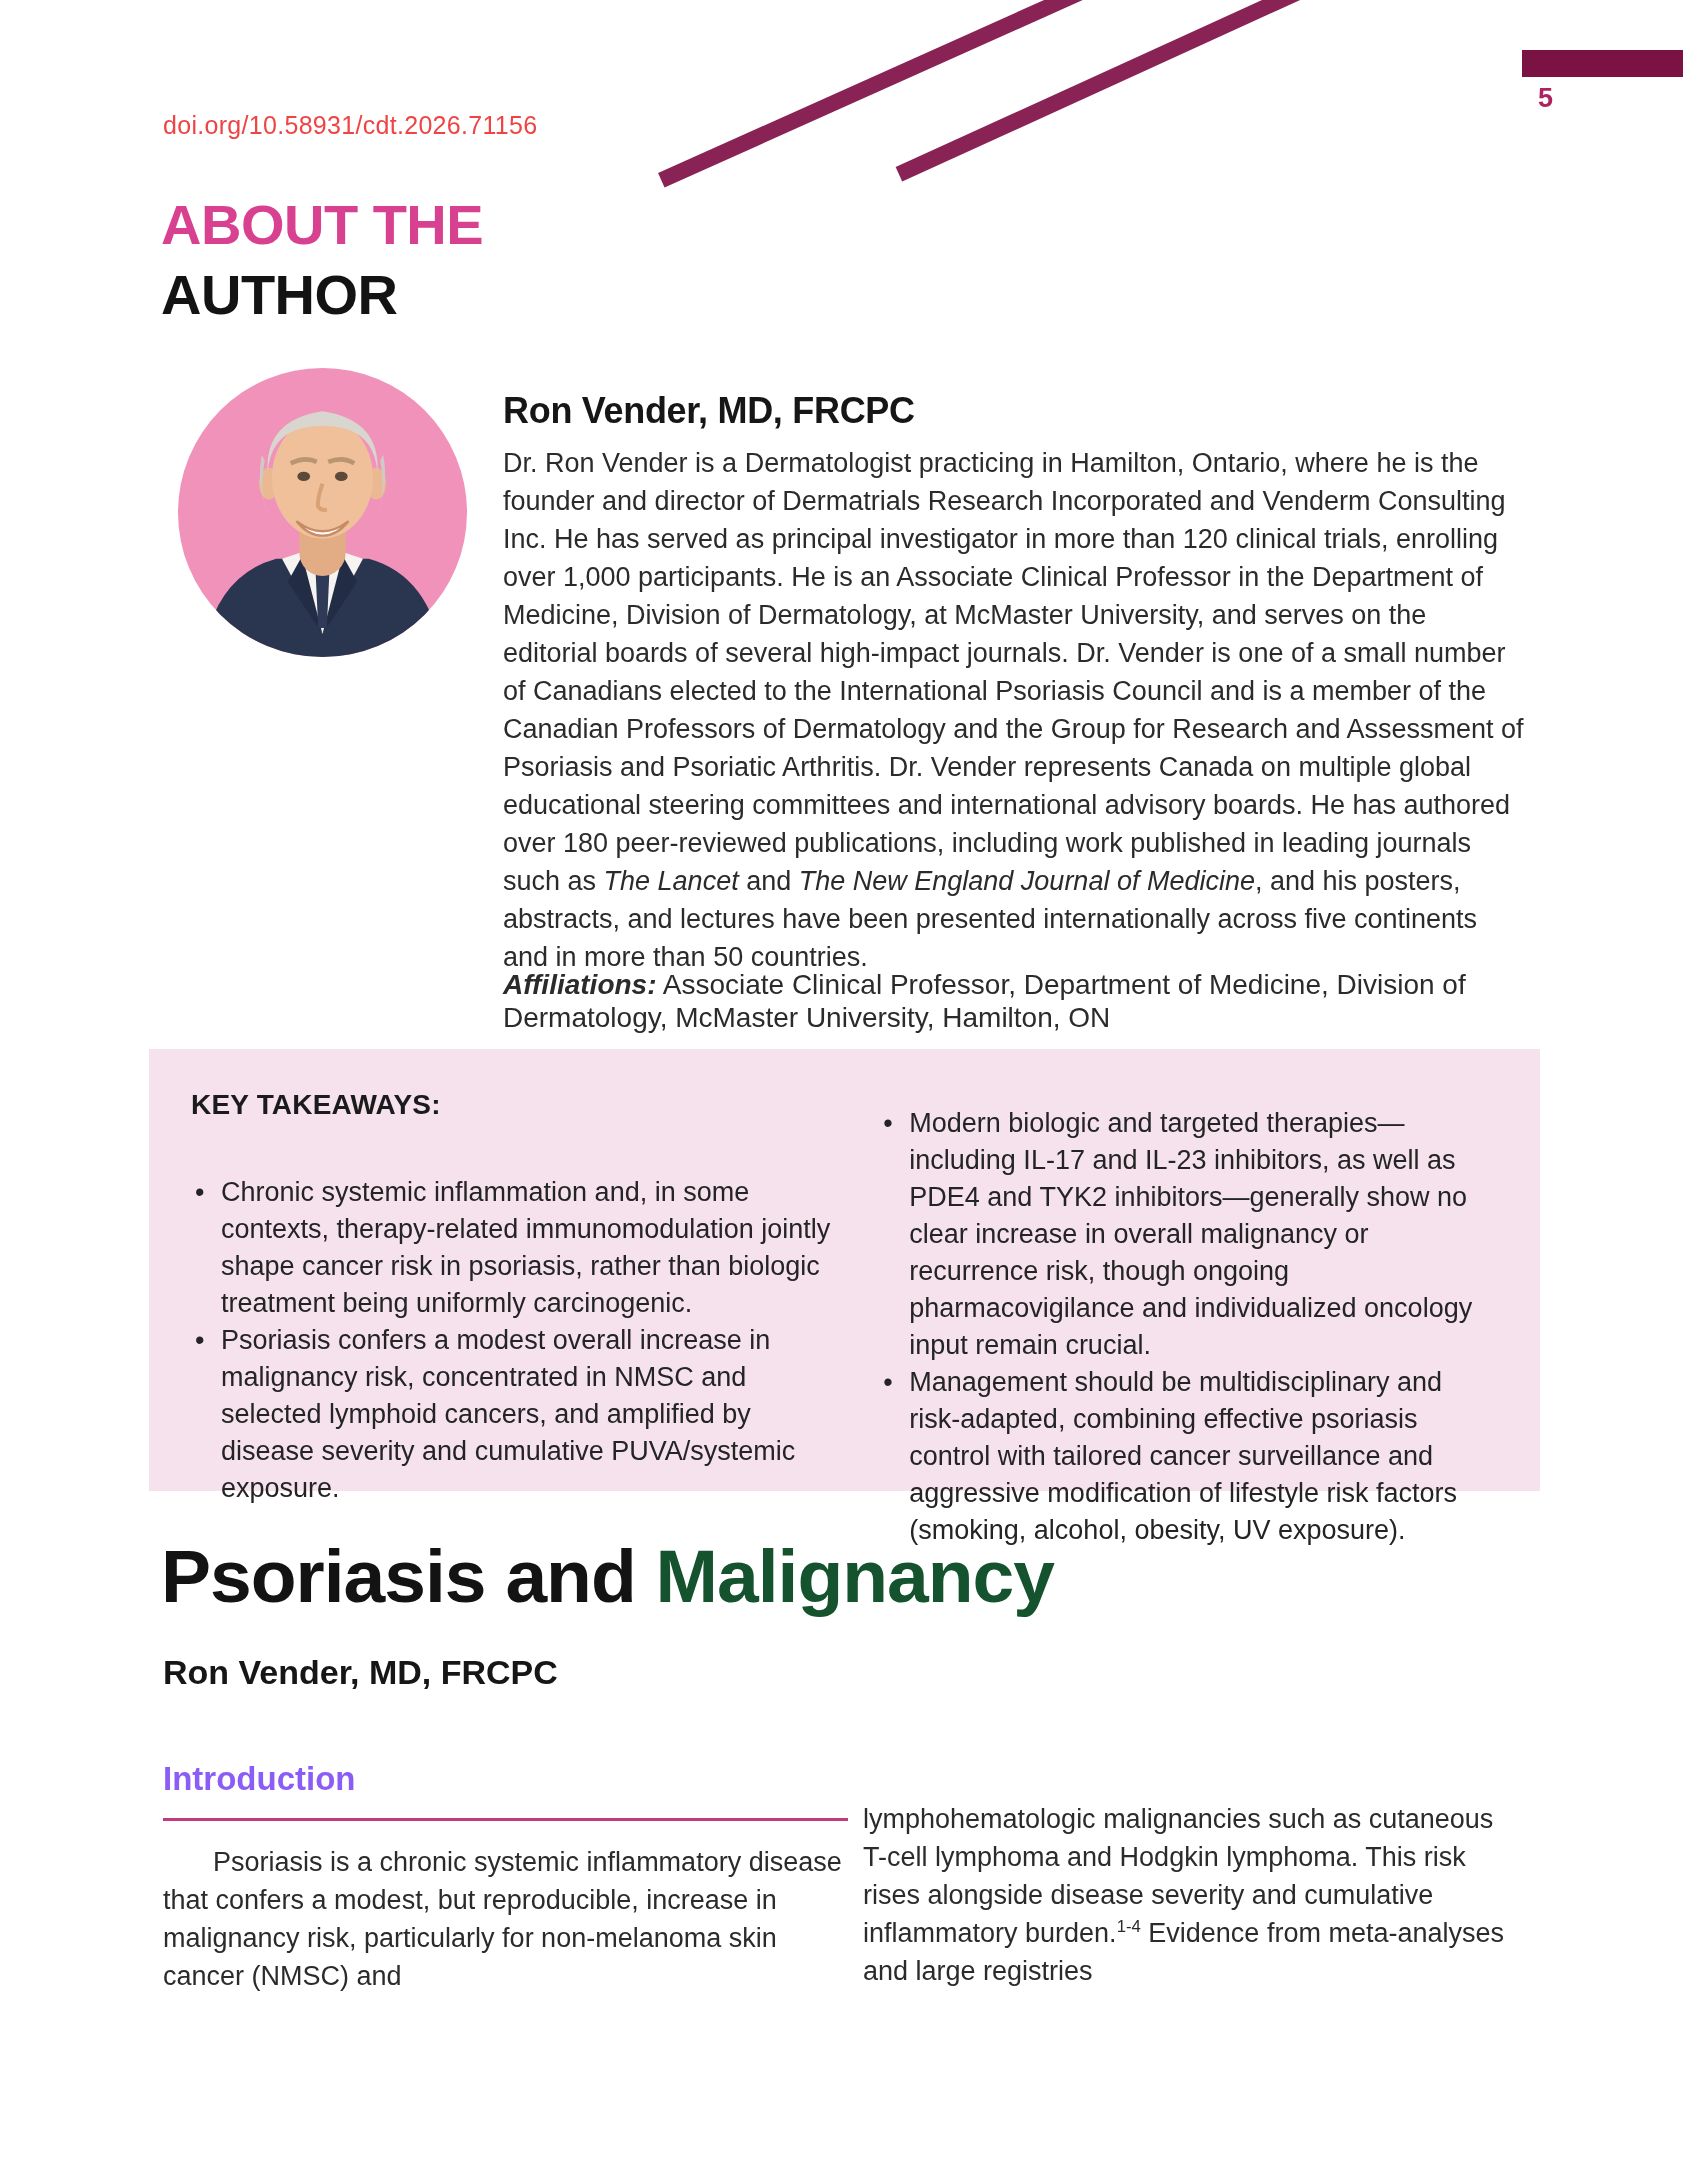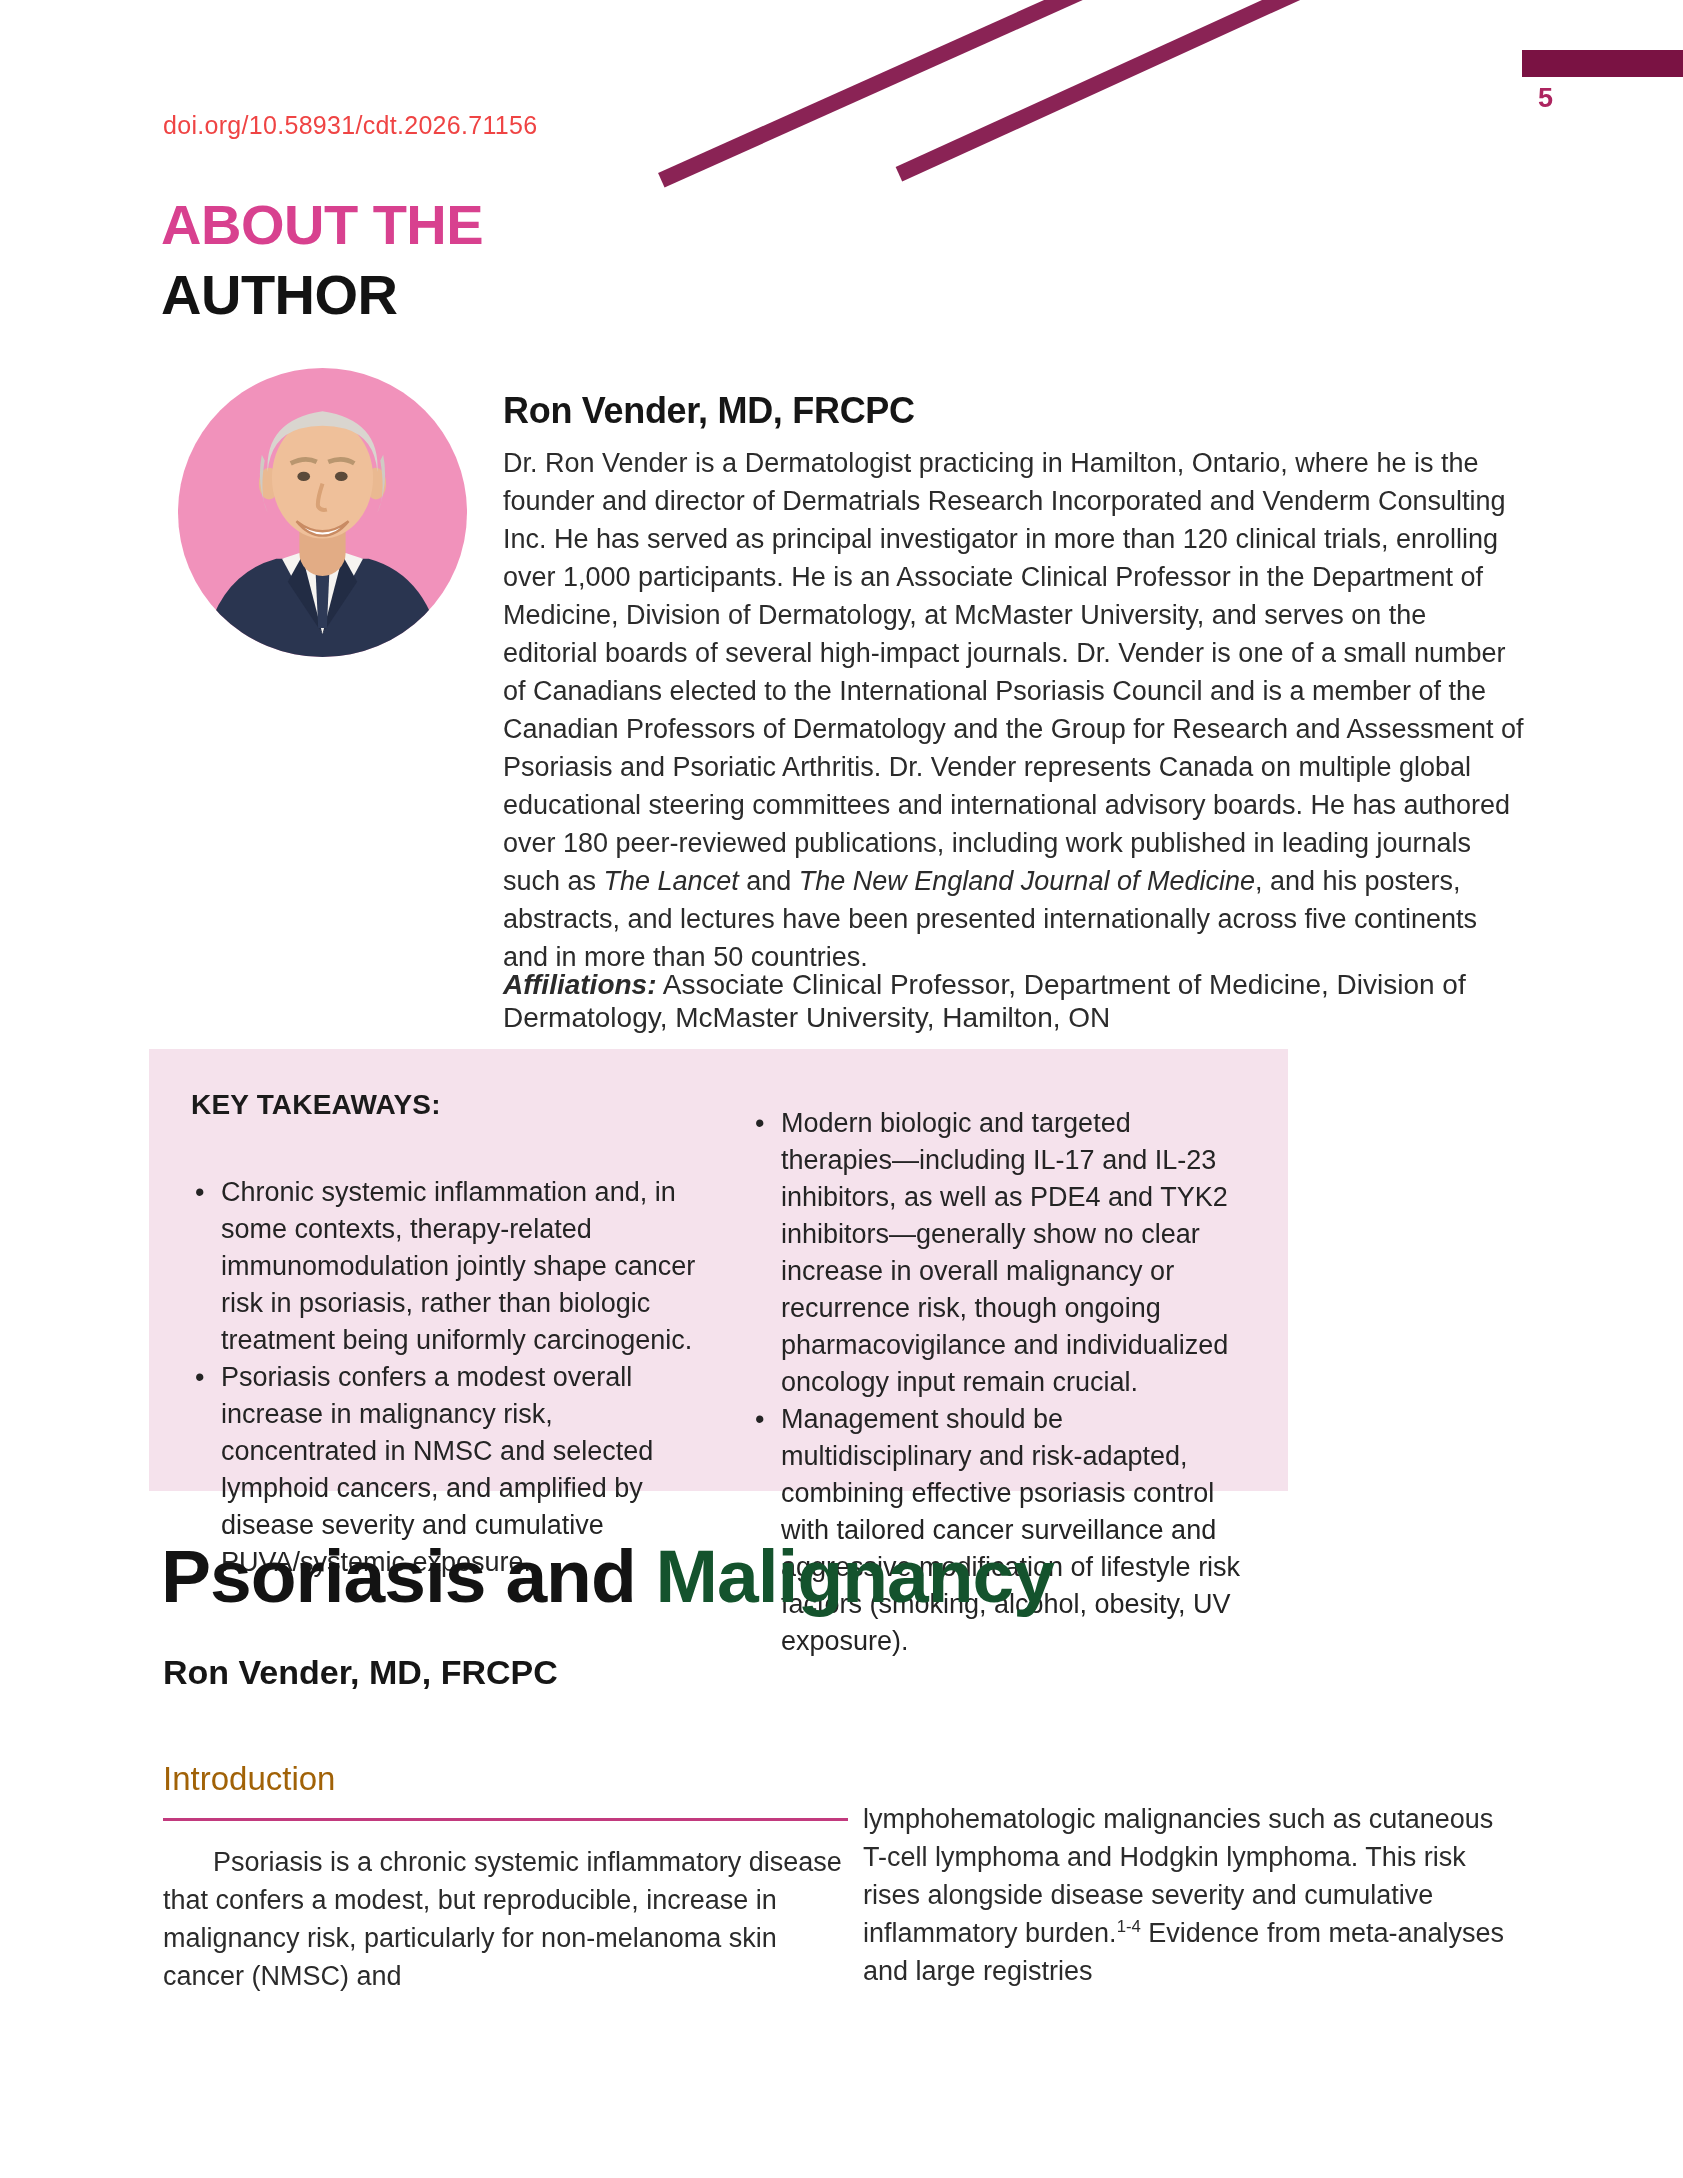--- a/index.html
+++ b/index.html
@@ -88,21 +88,21 @@
     font-size: 28px;
     line-height: 33px;
     color: #2b2b2b;
   }
   .affiliations .label { font-weight: 700; font-style: italic; }
 
   
   .takeaways-box {
     position: absolute;
     top: 1049px; left: 149px;
-    width: 1139px; height: 442px;
+    width: 1391px; height: 442px;
     background: #f5e2ec;
     display: flex;
     padding: 40px 42px 0 42px;
   }
   .takeaways-left { width: 653px; }
   .takeaways-right { width: 629px; margin-left: 46px; margin-top: 4px; }
   .takeaways-heading {
     font-size: 28px;
     font-weight: 700;
     color: #1b1b1b;
@@ -141,22 +141,22 @@
     position: absolute;
     top: 1653px; left: 163px;
     font-size: 34px;
     font-weight: 700;
     color: #161616;
   }
   .section-heading {
     position: absolute;
     top: 1760px; left: 163px;
     font-size: 33px;
-    font-weight: 400;
-    color: #a16207;
+    font-weight: 700;
+    color: #8b5cf6;
   }
   .section-rule {
     position: absolute;
     top: 1818px; left: 163px;
     width: 685px; height: 3px;
     background: #c23a7e;
   }
   .col-left {
     position: absolute;
     top: 1843px; left: 163px;

